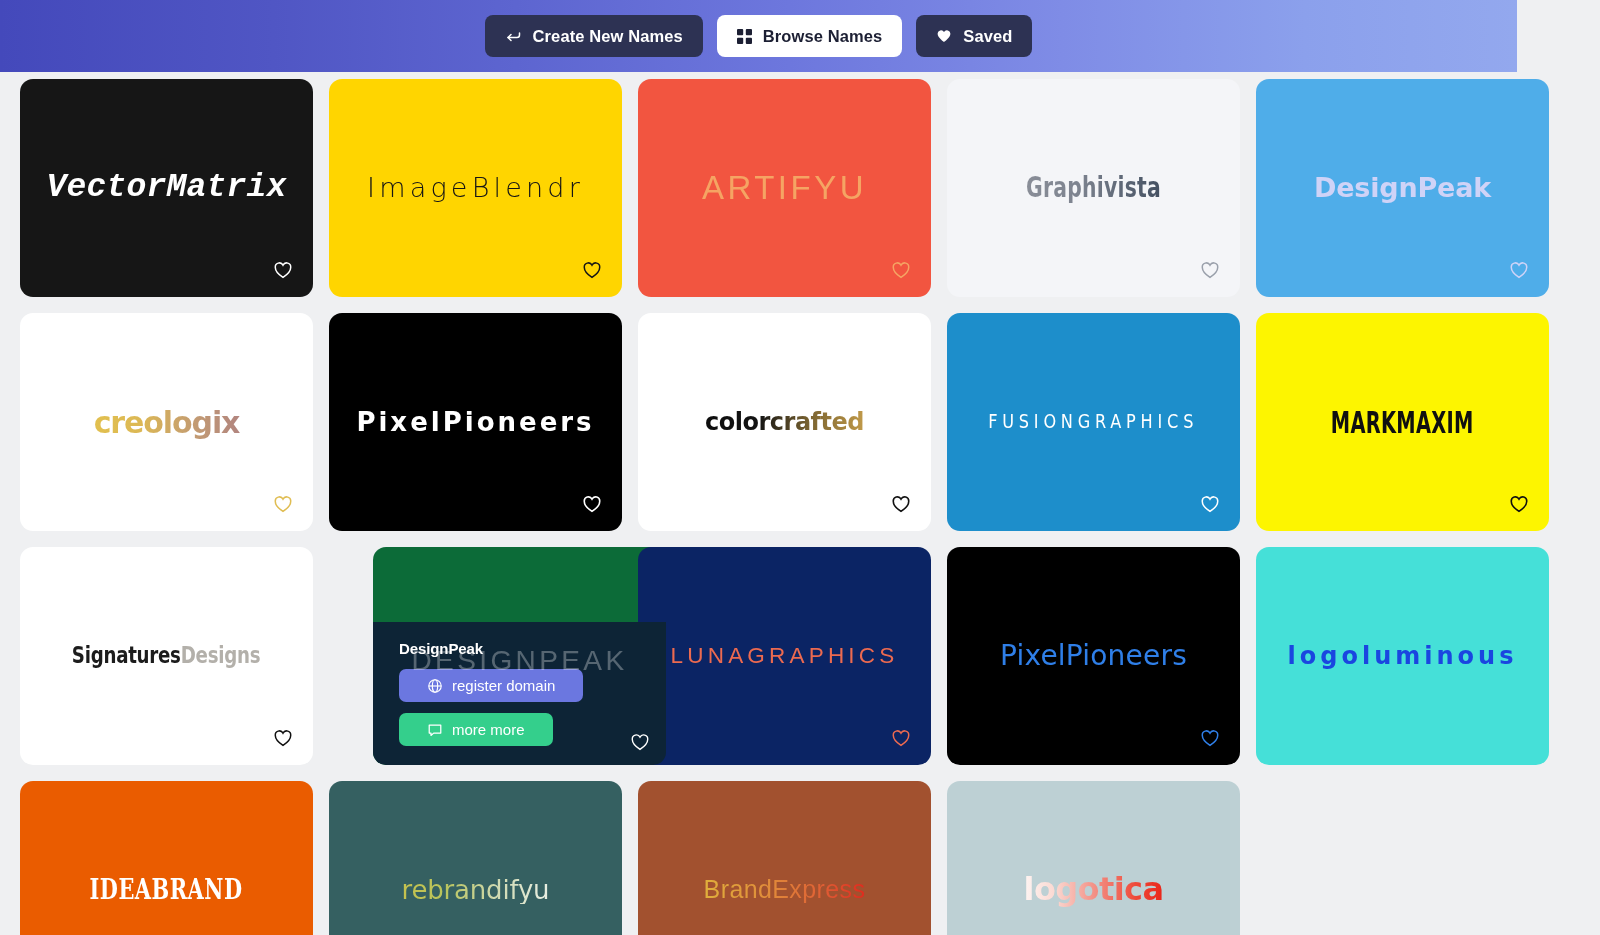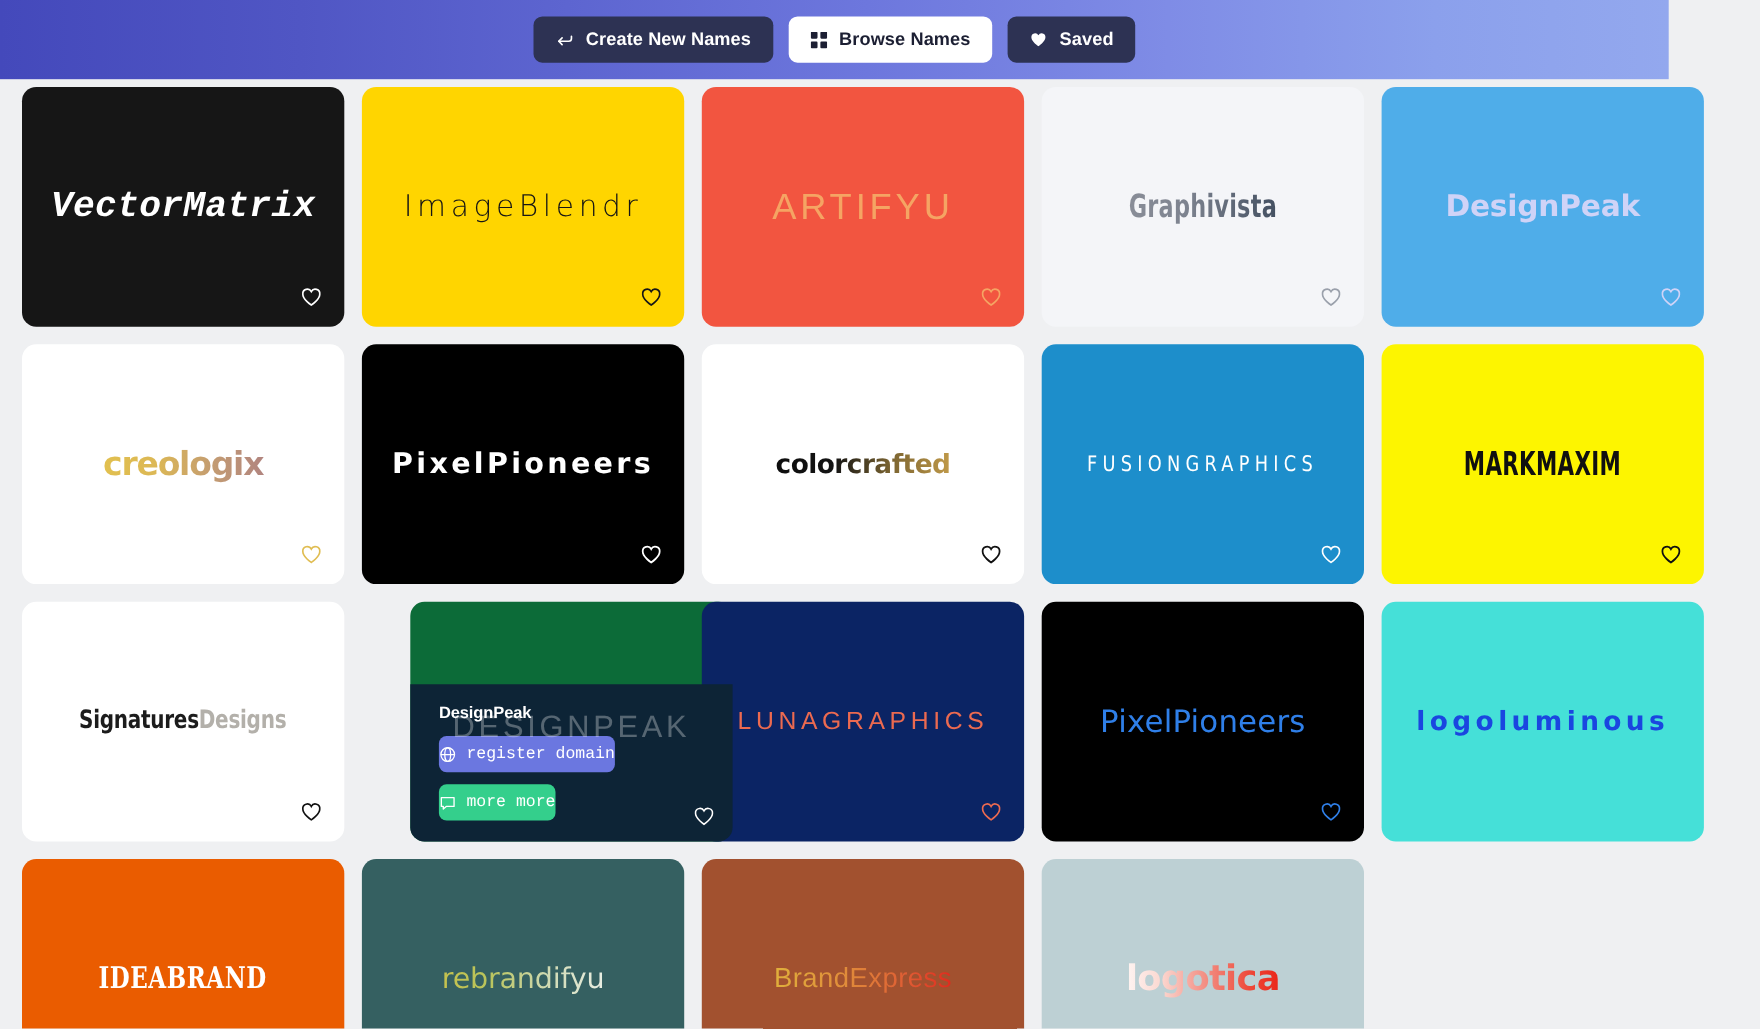--- a/index.html
+++ b/index.html
@@ -133,28 +133,28 @@
     font-size: 15px;
     font-weight: bold;
     letter-spacing: -.1px;
     margin-bottom: 12px;
   }
   .act-btn {
     display: inline-flex;
     align-items: center;
     gap: 9px;
     height: 33px;
-    padding: 0 0;
+    padding: 0 28px;
     border-radius: 7px;
     font-size: 15px;
     color: #fff;
     border: none;
     cursor: pointer;
     margin-bottom: 11px;
-    font-family: Liberation Mono, monospace;
+    font-family: Liberation Sans, sans-serif;
   }
   .act-btn.domain { background: #6b77e0; }
   .act-btn.info   { background: #34cf8c; }
 </style>
 </head>
 <body>
 
 <div class="topbar">
 
   <button class="nav-btn dark">

